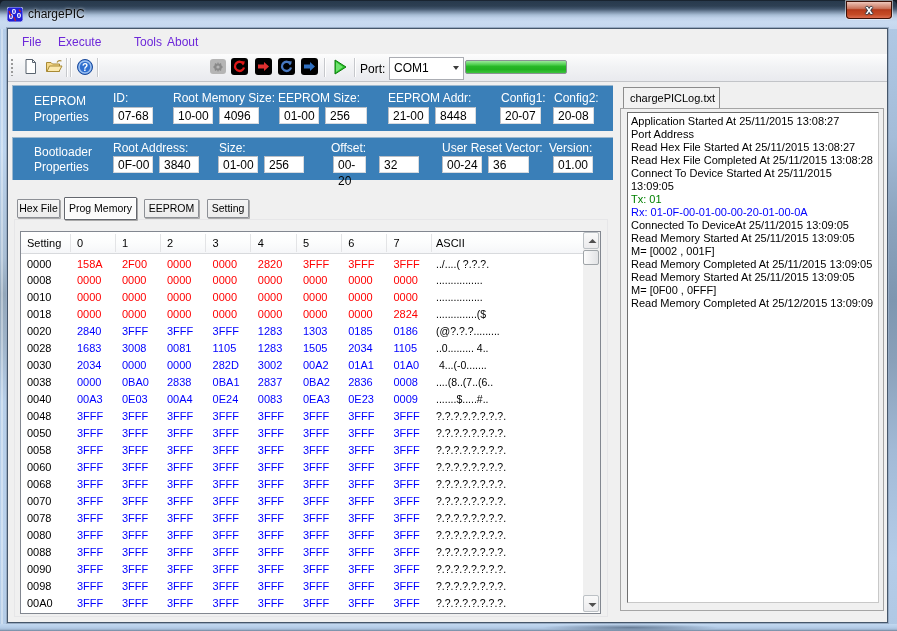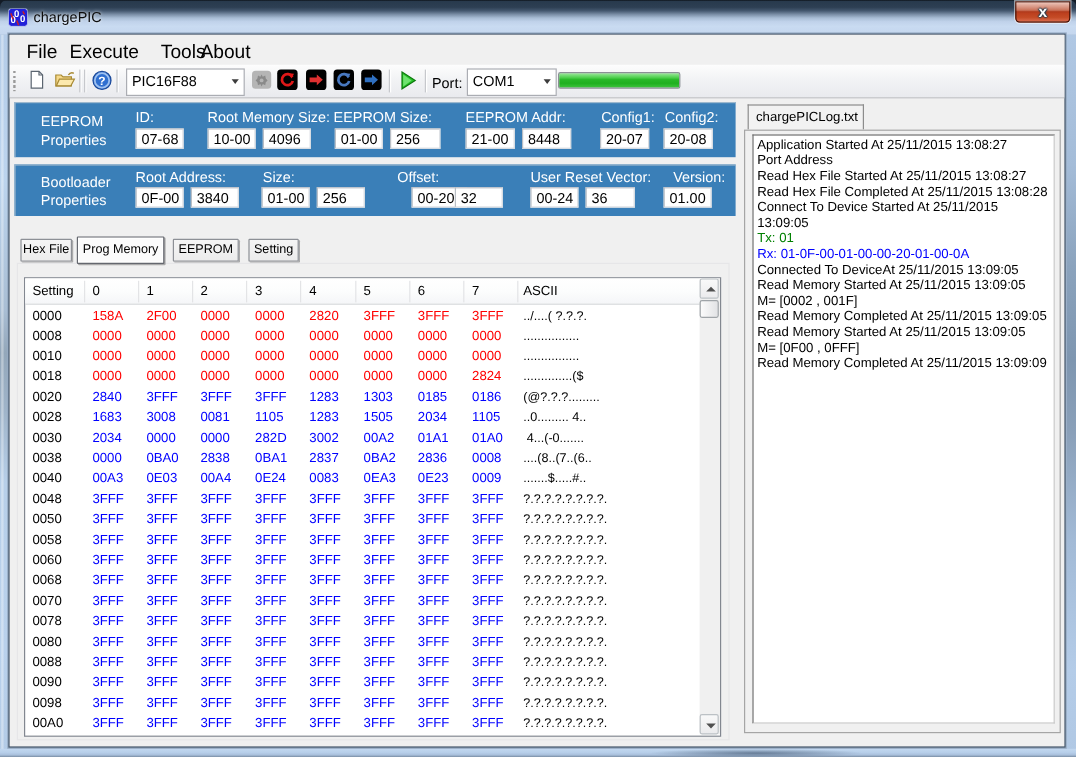--- a/index.html
+++ b/index.html
@@ -12,21 +12,21 @@
 #closebtn{position:absolute;left:846px;top:1px;width:46px;height:18px;border-radius:0 0 4px 4px;
   background:linear-gradient(180deg,#e8a696 0%,#cf7a62 18%,#c05a3e 42%,#b03a1c 50%,#bc3f1e 55%,#c44b26 75%,#d8684a 92%,#e2927e 100%);
   box-shadow:0 0 0 1px #3c1006 inset,0 0 0 1px rgba(255,255,255,.5)}
 #closebtn:before{content:"";position:absolute;left:1px;top:1px;right:1px;height:7px;border-radius:0;background:linear-gradient(180deg,rgba(255,255,255,.45),rgba(255,255,255,.12))}
 #closeX{position:absolute;left:846px;top:2px;width:46px;text-align:center;font-size:13px;font-weight:bold;color:#fff;
   text-shadow:0 1px 1px #30404f,1px 0 1px #30404f,-1px 0 1px #30404f,0 -1px 1px #30404f}
 #client{position:absolute;left:8px;top:29px;width:879px;height:593px;background:#f0f0f0;
   box-shadow:0 0 0 1px #45566a,0 0 0 2px #97abc3}
 
 #menubar{position:absolute;left:0;top:0;width:879px;height:25px;background:#f0f0f0}
-.mitem{position:absolute;top:6px;font-size:16px;color:#000000}
+.mitem{position:absolute;top:6px;font-size:12px;color:#6d28d9}
 
 #toolbar{position:absolute;left:0;top:25px;width:879px;height:27px;
   background:linear-gradient(180deg,#fdfdfd 0%,#f2f3f5 45%,#e9eaee 100%);border-bottom:1px solid #c2c4c8}
 .tsep{position:absolute;top:4px;width:1px;height:19px;background:#c6c8cc;box-shadow:1px 0 0 #fff}
 .tgrip{position:absolute;left:3px;top:5px;width:2px;height:17px;
   background:repeating-linear-gradient(180deg,#9a9a9a 0 2px,transparent 2px 4px)}
 .combo{position:absolute;height:21px;background:#fff;border:1px solid #abadb3;font-size:12px;color:#000}
 .combo .ct{position:absolute;left:4px;top:3px}
 .combo .ca{position:absolute;right:4px;top:8px;width:0;height:0;border-left:3.5px solid transparent;border-right:3.5px solid transparent;border-top:4px solid #3c3c3c}
 .ticon{position:absolute;width:17px;height:17px;border-radius:3px}
@@ -105,24 +105,20 @@
       </svg>
       <div class="tsep" style="left:58px"></div>
       <div class="tsep" style="left:62px"></div>
 
       <svg class="abs" style="left:68px;top:4px" width="18" height="18" viewBox="0 0 18 18">
         <circle cx="9" cy="9" r="7.5" fill="#2f6fd0" stroke="#1c4a9a" stroke-width="1"></circle>
         <circle cx="9" cy="9" r="6" fill="none" stroke="#9ec1f0" stroke-width="1.5"></circle>
         <text x="9" y="13" font-size="10" font-weight="bold" fill="#fff" text-anchor="middle" font-family="Liberation Sans">?</text>
       </svg>
       <div class="tsep" style="left:89px"></div>
-      <div class="combo" style="left:97px;top:3px;width:97px">
-          <span class="ct">PIC16F88</span>
-          <span class="ca"></span>
-        </div>
 
       <div class="ticon" style="left:202px;top:5px;width:16px;height:15px;background:#b5b5b5"></div>
       <svg class="abs" style="left:204px;top:7px" width="12" height="12" viewBox="0 0 12 12">
         <path d="M6 1 L7 3 L9 2 L9.5 4.5 L11 6 L9.5 7.5 L9 10 L7 9 L6 11 L5 9 L3 10 L2.5 7.5 L1 6 L2.5 4.5 L3 2 L5 3 Z" fill="#8a8a8a"></path>
         <circle cx="6" cy="6" r="1.6" fill="#b5b5b5"></circle>
       </svg>
 
       <div class="ticon" style="left:223px;top:4px;background:#000"></div>
       <svg class="abs" style="left:225px;top:6px" width="13" height="13" viewBox="0 0 13 13">
         <path d="M10.6 4.2 A4.6 4.6 0 1 0 11 7.5" fill="none" stroke="#e01818" stroke-width="2.3"></path>
@@ -182,26 +178,26 @@
     <div class="bluep" style="top:108px;height:42px">
       <div class="plabel" style="left:21px;top:7px">Bootloader</div>
       <div class="plabel" style="left:21px;top:22px">Properties</div>
       <div class="plabel" style="left:100px;top:3px">Root Address:</div>
       <div class="wbox" style="left:100px;top:18px;width:40px">0F-00</div>
       <div class="wbox" style="left:146px;top:18px;width:40px">3840</div>
       <div class="plabel" style="left:206px;top:3px">Size:</div>
       <div class="wbox" style="left:205px;top:18px;width:40px">01-00</div>
       <div class="wbox" style="left:251px;top:18px;width:40px">256</div>
       <div class="plabel" style="left:318px;top:3px">Offset:</div>
-      <div class="wbox" style="left:330px;top:18px;width:46px">00-20</div>
+      <div class="wbox" style="left:320px;top:18px;width:33px">00-20</div>
       <div class="wbox" style="left:366px;top:18px;width:40px">32</div>
       <div class="plabel" style="left:429px;top:3px">User Reset Vector:</div>
       <div class="wbox" style="left:429px;top:18px;width:40px">00-24</div>
       <div class="wbox" style="left:475px;top:18px;width:41px">36</div>
-      <div class="plabel" style="left:548px;top:3px">Version:</div>
+      <div class="plabel" style="left:536px;top:3px">Version:</div>
       <div class="wbox" style="left:540px;top:18px;width:40px">01.00</div>
     </div>
 
     <div class="tabbtn" style="left:9px;top:170px;width:43px">Hex File</div>
     <div class="tabbtn tabsel" style="left:56px;top:168px;width:73px;line-height:21px">Prog Memory</div>
     <div class="tabbtn" style="left:136px;top:170px;width:55px">EEPROM</div>
     <div class="tabbtn" style="left:199px;top:170px;width:42px">Setting</div>
     <div class="abs" style="left:6px;top:190px;width:594px;height:398px;background:#f0f0f0;border:1px solid #e6e6e8;box-sizing:border-box"></div>
 
     <div id="hextbl">
@@ -271,17 +267,17 @@
           <div class="logln" style="top:53.78px;color:#000">Connect To Device Started At 25/11/2015</div>
           <div class="logln" style="top:66.85px;color:#000">13:09:05</div>
           <div class="logln" style="top:79.92px;color:#008000">Tx: 01</div>
           <div class="logln" style="top:92.99000000000001px;color:#0000ff">Rx: 01-0F-00-01-00-00-20-01-00-0A</div>
           <div class="logln" style="top:106.06px;color:#000">Connected To DeviceAt 25/11/2015 13:09:05</div>
           <div class="logln" style="top:119.13px;color:#000">Read Memory Started At 25/11/2015 13:09:05</div>
           <div class="logln" style="top:132.2px;color:#000">M= [0002 , 001F]</div>
           <div class="logln" style="top:145.27px;color:#000">Read Memory Completed At 25/11/2015 13:09:05</div>
           <div class="logln" style="top:158.34px;color:#000">Read Memory Started At 25/11/2015 13:09:05</div>
           <div class="logln" style="top:171.41px;color:#000">M= [0F00 , 0FFF]</div>
-          <div class="logln" style="top:184.48000000000002px;color:#000">Read Memory Completed At 25/11/2015 13:09:09</div>
+          <div class="logln" style="top:184.48000000000002px;color:#000">Read Memory Completed At 25/12/2015 13:09:09</div>
         </div>
       </div>
   </div>
 </div>
 
 </body></html>

